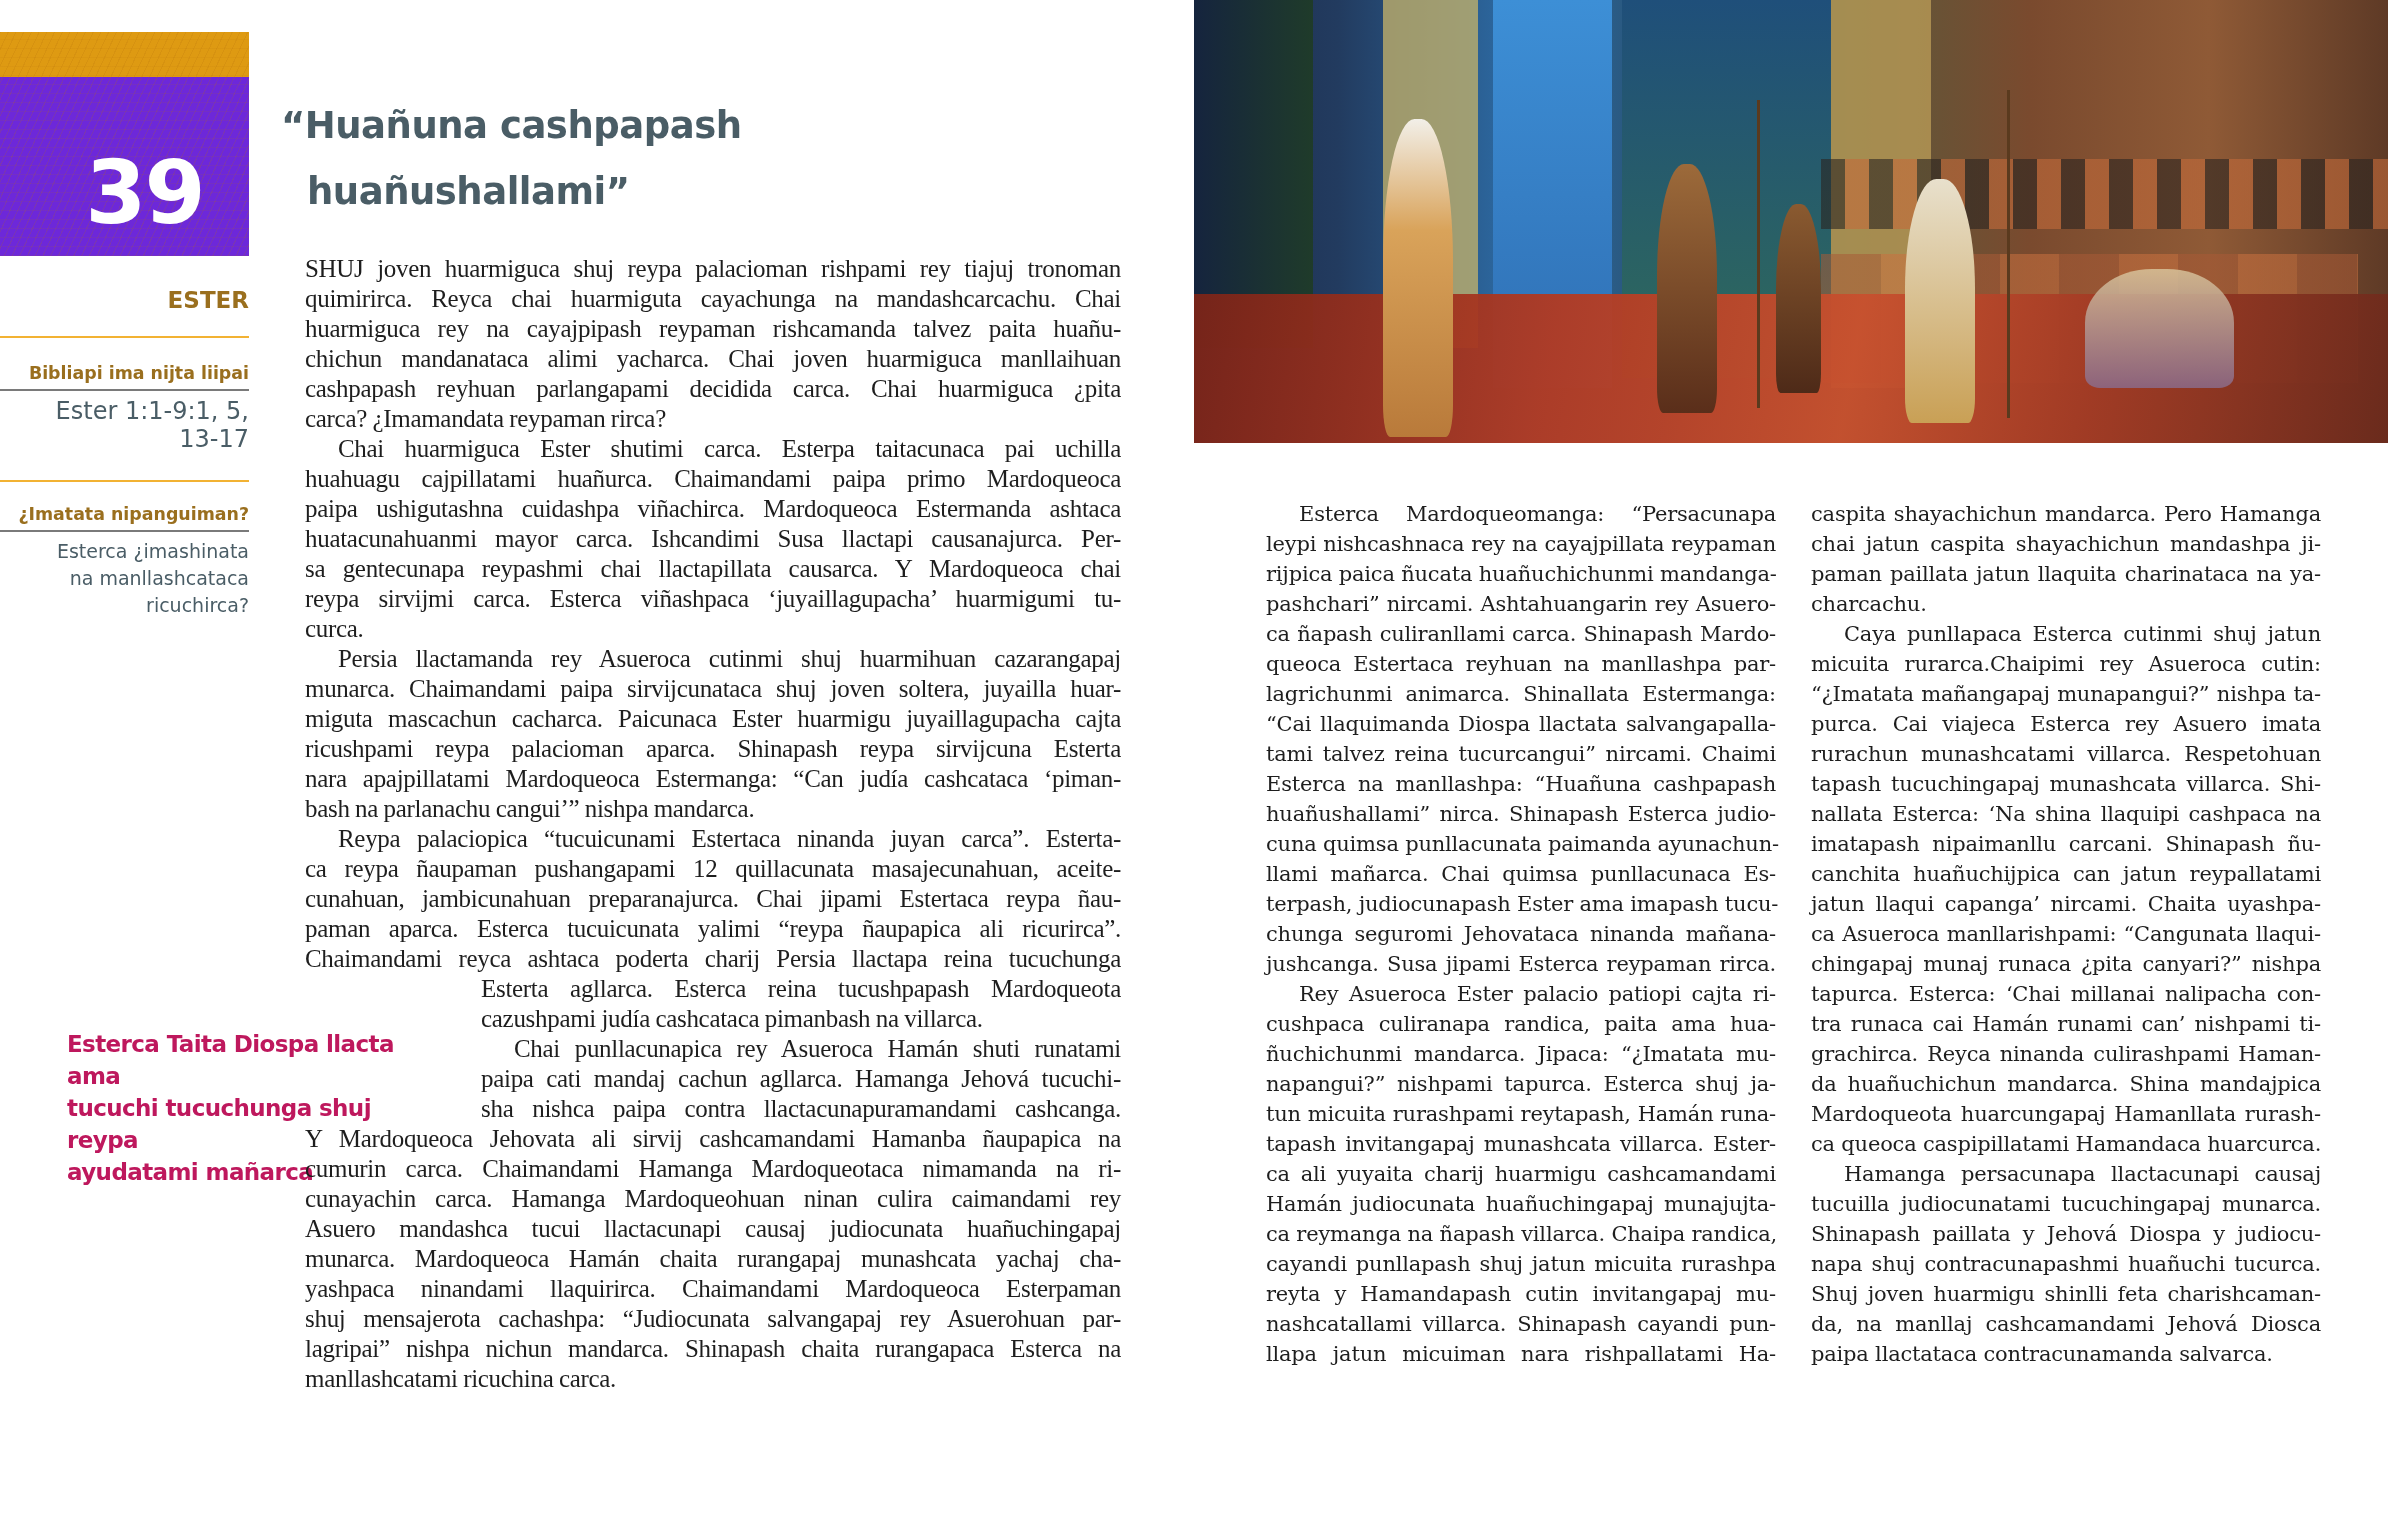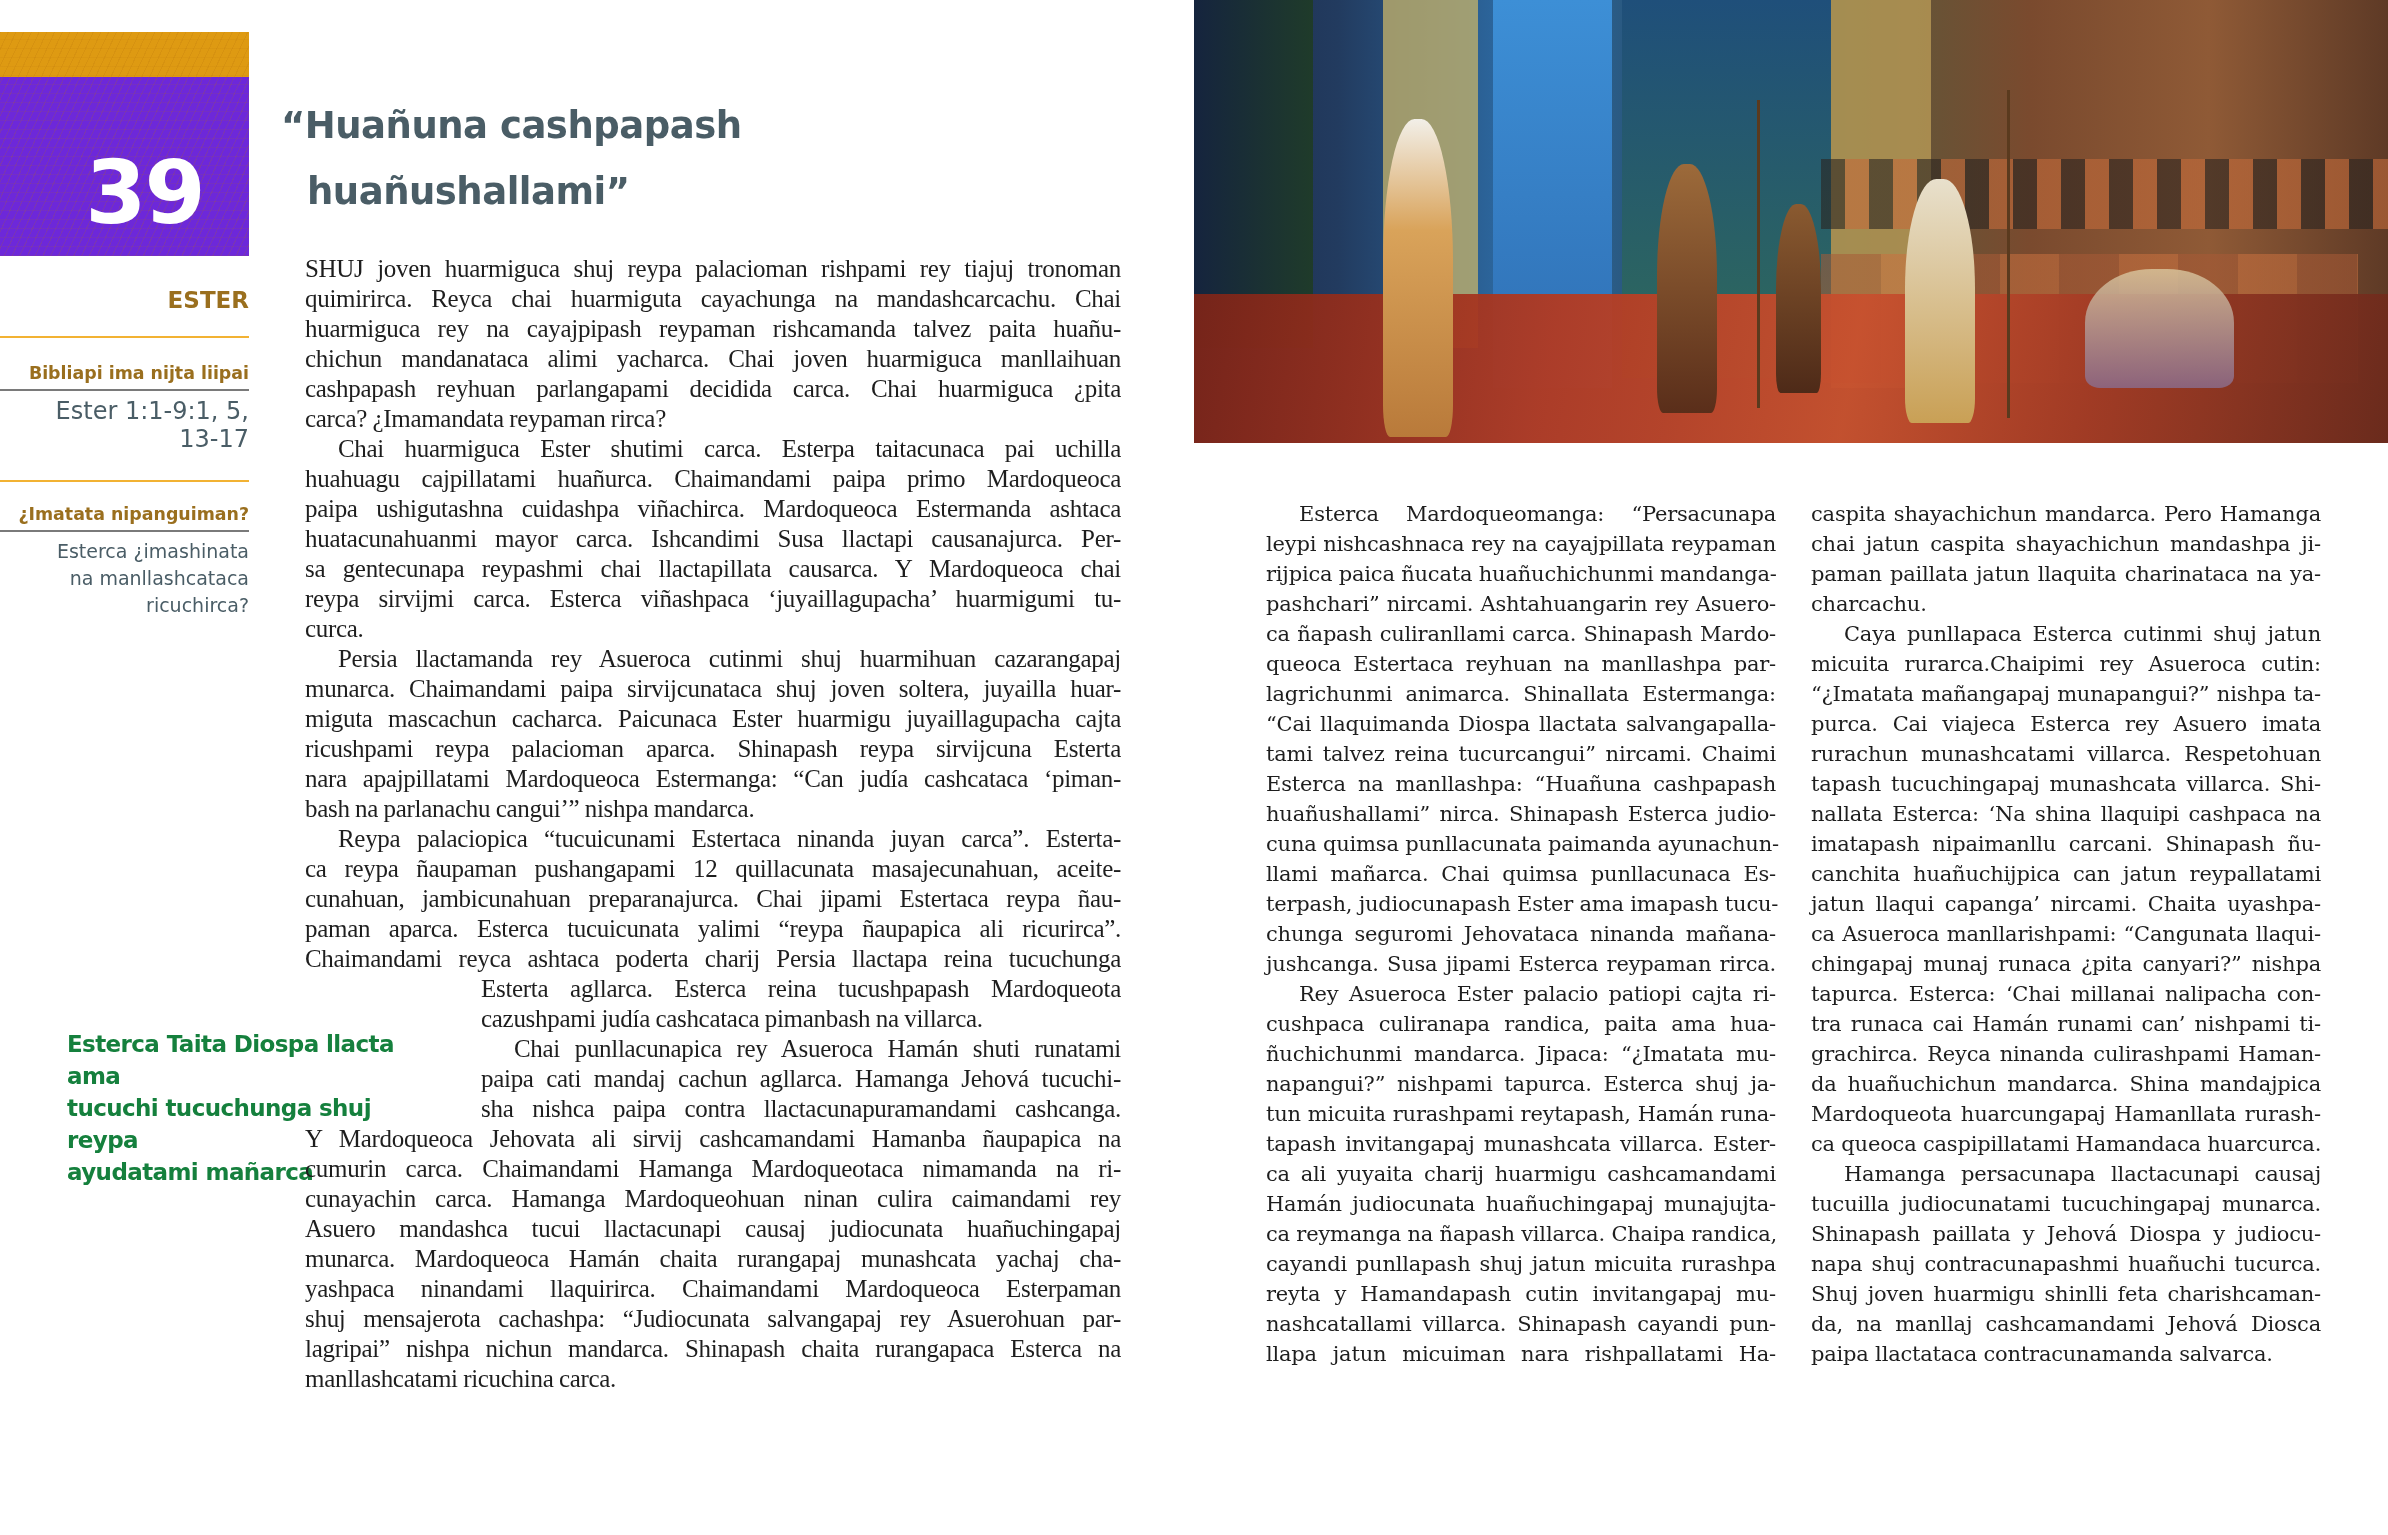--- a/index.html
+++ b/index.html
@@ -33,21 +33,21 @@
   
   .col { position:absolute; font-size:25px; line-height:30px; text-align:justify; hyphens:manual; }
   .col p { margin:0; text-indent:0; }
   .col-left { left:305px; top:254px; width:816px; font-family:"Liberation Serif", serif; letter-spacing:-0.3px; word-spacing:-0.5px; }
   .col-mid { left:1266px; top:499px; width:510px; font-family:"DejaVu Serif", serif; font-size:21px; letter-spacing:-0.2px; }
   .col-right { left:1811px; top:499px; width:510px; font-family:"DejaVu Serif", serif; font-size:21px; letter-spacing:-0.2px; }
   .line { display:block; text-align:justify; text-align-last:justify; white-space:nowrap; }
   .line.last { text-align-last:left; }
 
   
-  .pullquote { position:absolute; left:67px; top:1028px; width:378px; font-family:"DejaVu Sans", sans-serif; font-weight:bold; font-size:23px; line-height:32px; color:#15803d; letter-spacing:-0.6px; }
+  .pullquote { position:absolute; left:67px; top:1028px; width:378px; font-family:"DejaVu Sans", sans-serif; font-weight:bold; font-size:23px; line-height:32px; color:#be185d; letter-spacing:-0.6px; }
 
   
   .illustration { position:absolute; left:1194px; top:0; width:1194px; height:443px; overflow:hidden;
     background:linear-gradient(90deg,#1d2a4e 0%,#223b5f 12%,#2e6ea8 28%,#284f6e 40%,#5a5a3c 55%,#7a4a2e 70%,#8f5a36 85%,#5e3a26 100%); }
   .ill-floor { position:absolute; left:0; bottom:0; width:100%; height:149px;
     background:linear-gradient(100deg,#7a2418 0%,#b23a22 30%,#c8502e 55%,#a23a24 75%,#6b2a1c 100%); opacity:0.95; }
   .ill-pillar { position:absolute; top:0; height:348px; }
   .ill-figure { position:absolute; border-radius:45% 45% 10% 10%; }
   .ill-frieze { position:absolute; left:627px; top:254px; width:537px; height:129px;
     background:repeating-linear-gradient(90deg,#a85a36 0 60px,#c9703f 60px 119px); opacity:0.55; }

